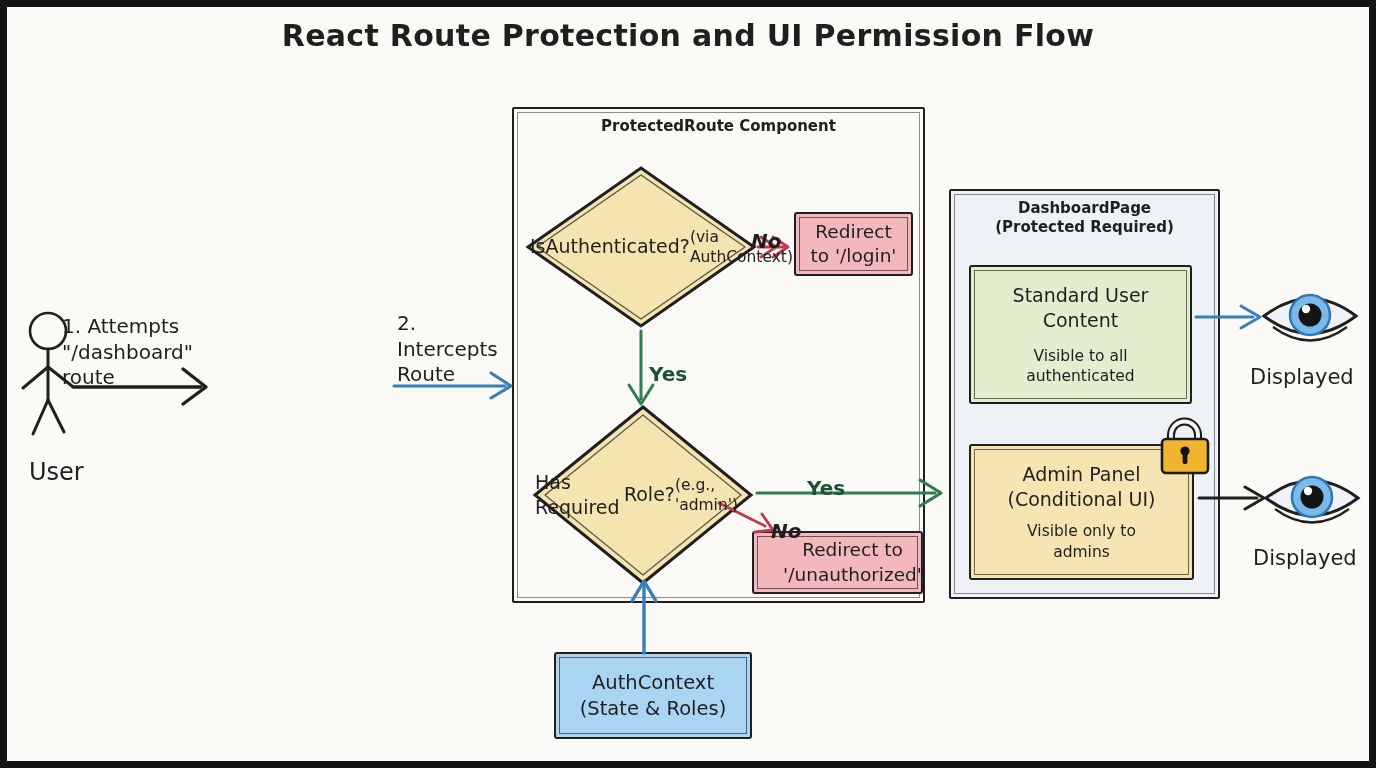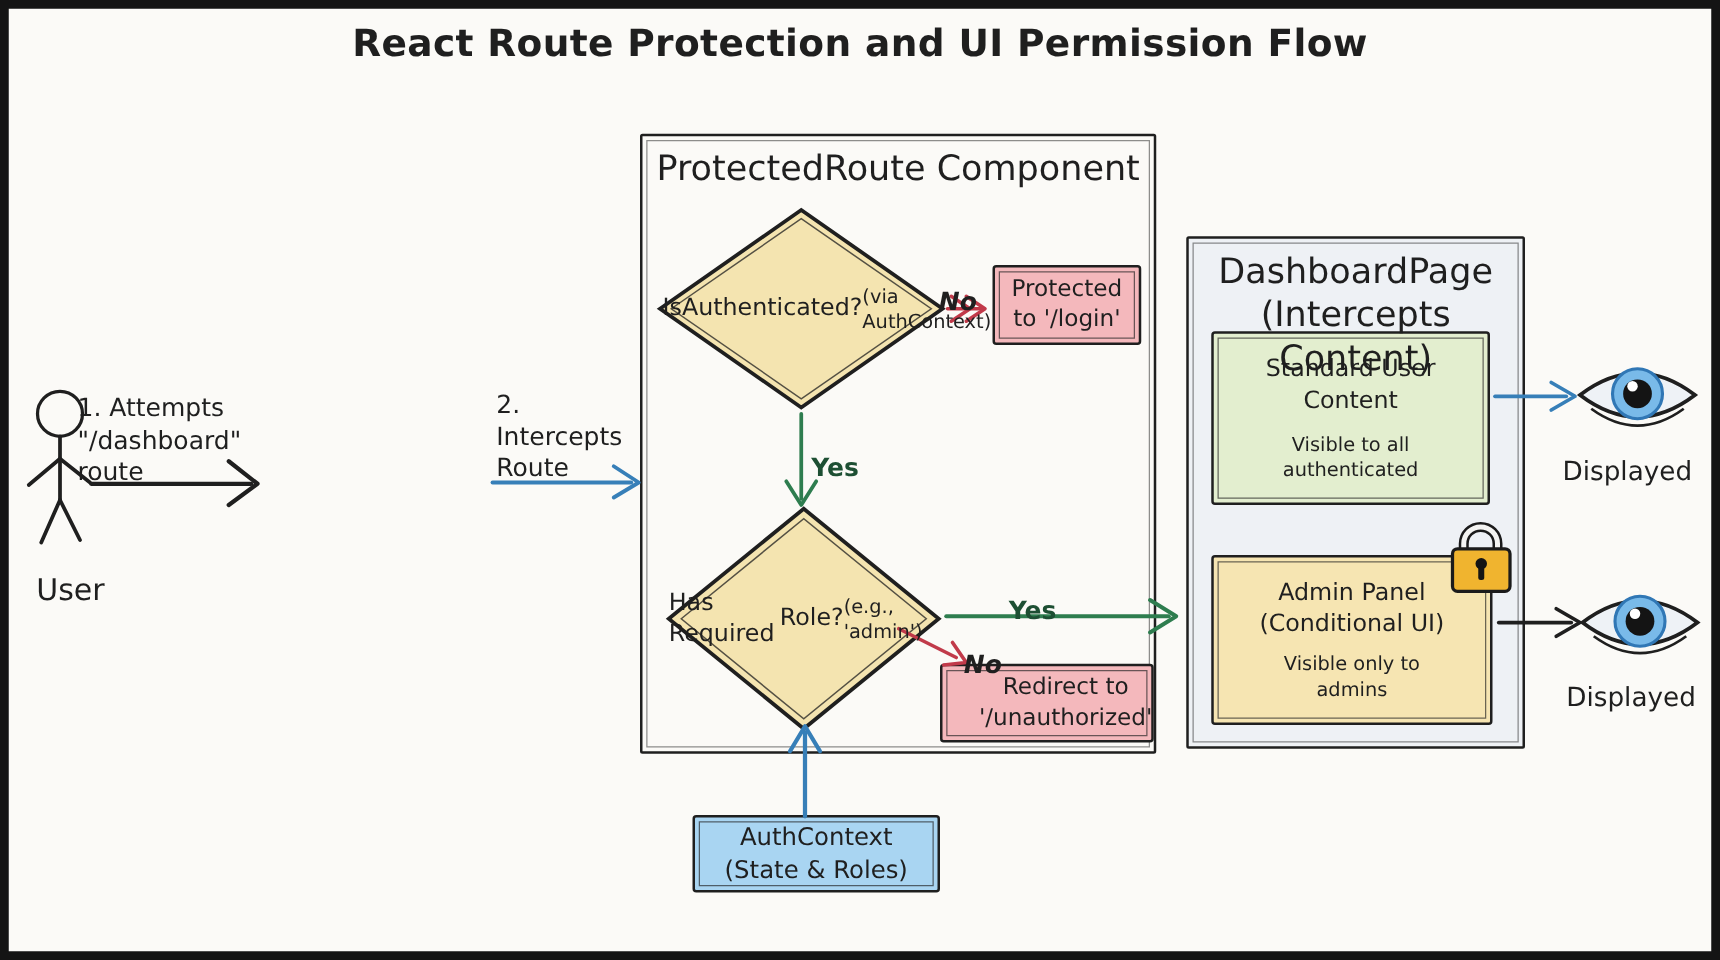--- a/index.html
+++ b/index.html
@@ -14,46 +14,46 @@
   #canvas{position:relative;width:1376px;height:768px;background:var(--bg);
           border:7px solid #141414;overflow:hidden;}
   .abs{position:absolute;}
   .lbl{white-space:pre-line;text-align:left;line-height:1.28;font-size:20px;color:var(--ink);z-index:3;margin-top:19px;}
   .box{border:2.5px solid var(--ink);border-radius:3px;display:flex;flex-direction:column;
        align-items:center;justify-content:center;text-align:center;white-space:pre-line;
        line-height:1.3;z-index:1;outline:1.2px solid rgba(31,31,31,.65);outline-offset:-6px;}
   .container-box{background:transparent;border:2.3px solid var(--ink);border-radius:2px;z-index:1;
        outline:1.1px solid rgba(31,31,31,.5);outline-offset:-6px;}
   .title{font-size:30px;font-weight:600;letter-spacing:.3px;text-align:center;z-index:3;}
-  .section-title{font-size:28px;font-weight:400;text-align:center;white-space:pre-line;line-height:1.25;z-index:3;}
+  .section-title{font-size:15px;font-weight:700;text-align:center;white-space:pre-line;line-height:1.25;z-index:3;}
   .sub{font-size:15.5px;line-height:1.3;white-space:pre-line;}
   .main-line{font-size:19px;line-height:1.32;white-space:pre-line;}
   .yes{color:var(--green-text);font-weight:600;}
   .no{font-style:italic;font-weight:600;}
   .watermark{font-size:21px;font-weight:600;z-index:3;}
   svg.overlay{position:absolute;left:0;top:0;z-index:2;pointer-events:none;}
   .dia-text{display:flex;flex-direction:row;align-items:center;justify-content:flex-start;z-index:3;}
 </style>
 </head>
 <body>
 
 <div id="canvas">
 
   <div class="abs title" style="left:0;right:0;top:11px;">React Route Protection and UI Permission Flow</div>
 
 
   <div class="abs container-box" style="left:505px;top:100px;width:413px;height:496px;"></div>
 
-  <div class="abs box main-line" style="left:787px;top:205px;width:119px;height:64px;background:var(--pink);font-size:18.5px;">Protected
+  <div class="abs box main-line" style="left:787px;top:205px;width:119px;height:64px;background:var(--pink);font-size:18.5px;">Redirect
 to '/login'</div>
 
   <div class="abs box main-line" style="left:745px;top:524px;width:171px;height:63px;background:var(--pink);font-size:18.5px;padding-left:30px;">Redirect to
 '/unauthorized'</div>
 
-  <div class="abs box main-line" style="left:547px;top:645px;width:198px;height:62px;background:var(--blue-box);font-size:19.5px;">AuthContext
+  <div class="abs box main-line" style="left:547px;top:645px;width:198px;height:87px;background:var(--blue-box);font-size:19.5px;">AuthContext
 (State &amp; Roles)</div>
 
   <div class="abs container-box" style="left:942px;top:182px;width:271px;height:410px;background:var(--panel);"></div>
 
   <div class="abs box" style="left:962px;top:258px;width:223px;height:139px;background:var(--green-box);gap:13px;padding:6px;">
     <div class="main-line">Standard User
 Content</div>
     <div class="sub">Visible to all
 authenticated</div>
   </div>
@@ -183,21 +183,21 @@
     <div class="main-line">Has Required</div>
     <div class="main-line">Role?</div>
     <div class="sub">(e.g., 'admin')</div>
   </div>
 
   <div class="abs lbl yes" style="left:800px;top:450px;width:48px;">Yes</div>
 
   <div class="abs lbl no" style="left:764px;top:493px;width:44px;">No</div>
 
   <div class="abs section-title" style="left:942px;top:192px;width:271px;">DashboardPage
-(Intercepts Content)</div>
+(Protected Required)</div>
 
   <div class="abs lbl" style="left:1243px;top:338px;width:125px;font-size:21px;">Displayed</div>
 
   <div class="abs lbl" style="left:1246px;top:519px;width:125px;font-size:21px;">Displayed</div>
 
   <div class="abs watermark" style="right:16px;top:726px;margin-top:37px;">@unwiredlearning</div>
 
 </div>
 
 </body></html>

